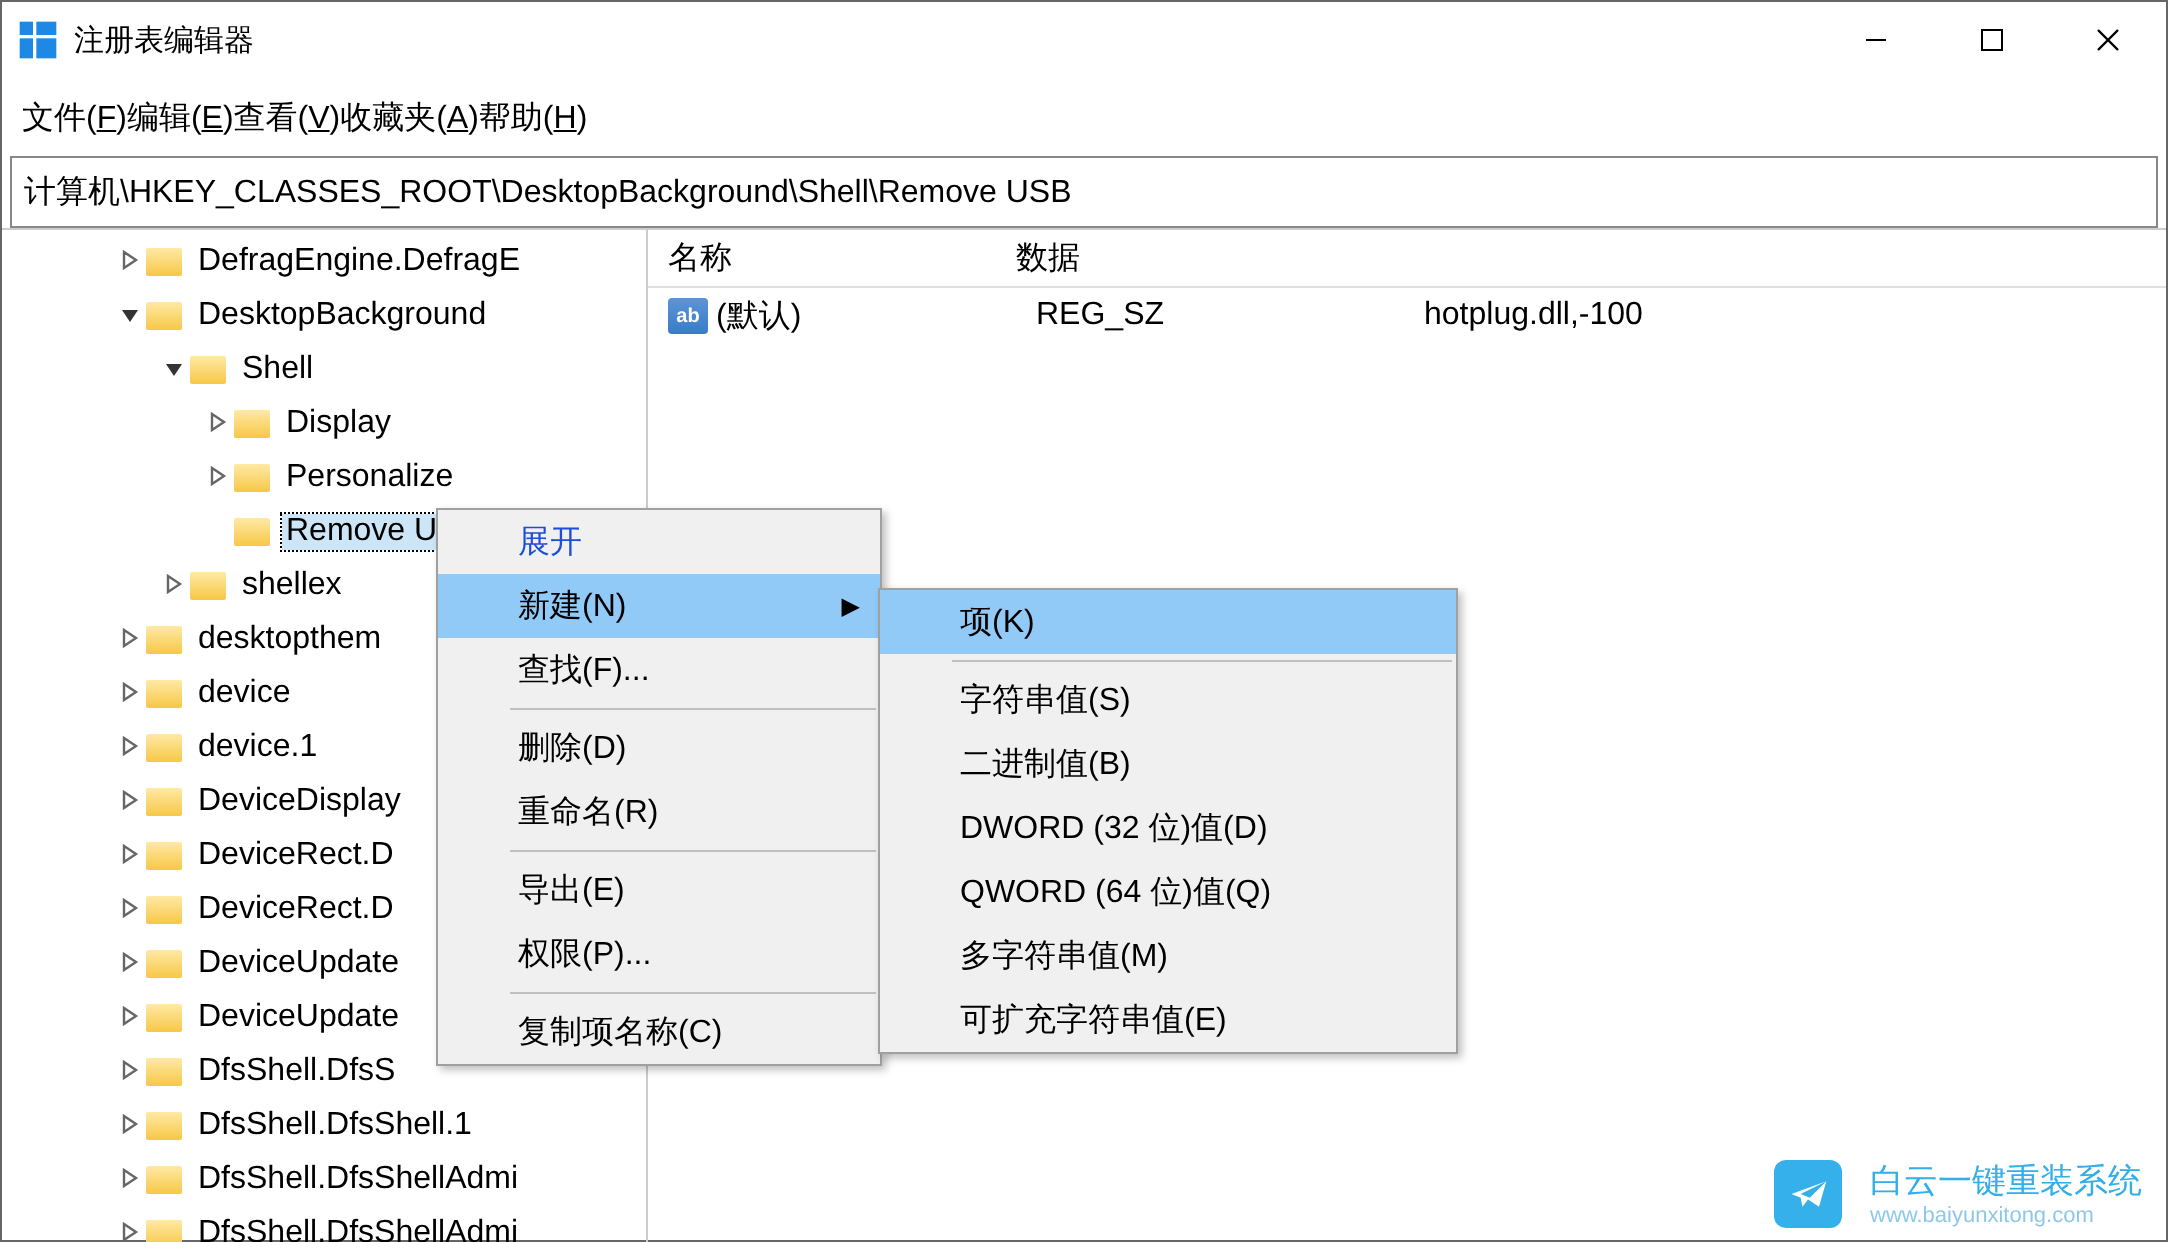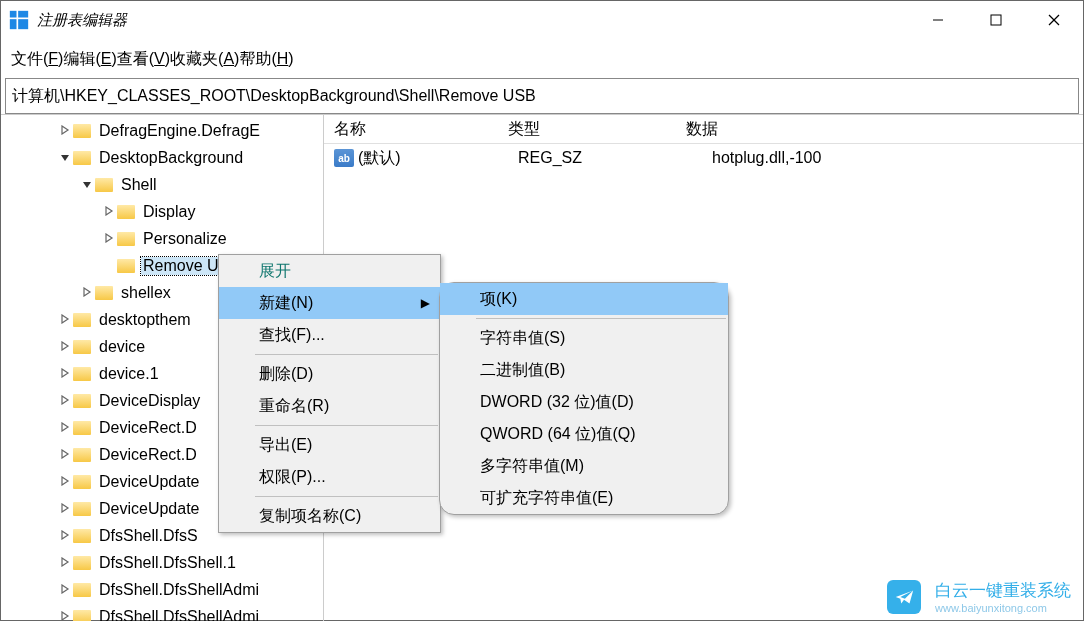--- a/index.html
+++ b/index.html
@@ -1,17 +1,17 @@
 <!DOCTYPE html>
 <html><head>
 <meta charset="utf-8">
 <style>
 body { margin: 0; padding: 0; font-family: "Microsoft YaHei", "Segoe UI", sans-serif; font-size: 15px; background: #fff; color: #000; overflow: hidden; }
 .window { width: 1084px; height: 621px; border: 1px solid #666; box-sizing: border-box; position: relative; background: #fff; }
-.titlebar { height: 38px; display: flex; align-items: center; padding-left: 8px; border-bottom: 1px solid #fff; font-style: italic; }
+.titlebar { height: 38px; display: flex; align-items: center; padding-left: 8px; border-bottom: 1px solid #fff; }
 .titlebar-icon { width: 20px; height: 20px; margin-right: 8px; }
 .title-text { flex: 1; font-size: 15px; }
 .tb-controls { display: flex; }
 .tb-btn { width: 58px; height: 36px; display: flex; align-items: center; justify-content: center; }
 .menubar { height: 30px; display: flex; align-items: center; padding: 4px 10px 4px 10px; font-size: 16px; }
 .menubar span u { text-decoration: underline; }
 .address { height: 30px; margin: 0 4px 0 4px; border: 1px solid #888; padding: 2px 6px; font-size: 16px; display: flex; align-items: center; }
 .content { display: flex; height: calc(100% - 38px - 38px - 36px); border-top: 1px solid #ccc; }
 .tree-pane { width: 322px; border-right: 1px solid #ccc; overflow: hidden; font-size: 16px; padding-top: 2px; position: relative; }
 .list-pane { flex: 1; position: relative; }
@@ -23,23 +23,23 @@
 .row-icon { width: 20px; height: 18px; margin-left: 6px; margin-right: 4px; background: linear-gradient(#5b95d6,#3a7bc8); border-radius: 2px; display: inline-flex; align-items: center; justify-content: center; color:#fff; font-size:10px; font-weight:bold; }
 .tree-item { display: flex; align-items: center; height: 27px; white-space: nowrap; }
 .tree-item.selected .lbl { background: #cde6f7; outline: 1px dotted #000; }
 .exp { width: 16px; text-align: center; color: #555; font-size: 13px; cursor: default; }
 .exp.open { color: #000; }
 .folder { width: 18px; height: 14px; background: linear-gradient(#ffe9a6,#f7c846); border-radius: 1px; margin-right: 6px; flex-shrink: 0; }
 .ind { display: inline-block; flex-shrink: 0; }
 .lbl { padding: 0 2px; }
 .ctx-menu { position: absolute; background: #f0f0f0; border: 1px solid #a0a0a0; box-shadow: 2px 2px 4px rgba(0,0,0,0.25); font-size: 16px; z-index: 10; }
 .ctx-menu.main { top: 253px; left: 217px; width: 221px; }
-.ctx-menu.sub { top: 281px; left: 438px; width: 288px; border-radius: 15px; }
+.ctx-menu.sub { top: 293px; left: 438px; width: 288px; }
 .ctx-item { height: 32px; display: flex; align-items: center; padding-left: 40px; padding-right: 18px; position: relative; }
-.ctx-item.disabled { color: #0f766e; }
+.ctx-item.disabled { color: #1d4ed8; }
 .ctx-item.hl { background: #91c9f7; }
 .ctx-item.hl-sub { background: #91c9f7; }
 .ctx-sep { height: 1px; background: #c0c0c0; margin: 3px 2px 3px 36px; }
 .ctx-arrow { position: absolute; right: 10px; font-size: 12px; }
 .watermark { position: absolute; right: 12px; bottom: 6px; font-size: 17px; color: #32aee8; display: flex; align-items: center; gap: 14px; }
 .watermark .wm-icon { width: 34px; height: 34px; background: #35b0ea; border-radius: 6px; display:flex; align-items:center; justify-content:center; }
 .watermark .sub { font-size: 11px; color: #8ec8e8; display:block; }
 </style>
 </head>
 <body>
@@ -235,21 +235,20 @@
           <span class="exp"><svg width="10" height="10">
               <path d="M2 1 L8 5 L2 9 Z" fill="none" stroke="#666" stroke-width="1.2"></path>
             </svg></span>
           <span class="folder"></span>
           <span class="lbl">DfsShell.DfsShellAdmi</span>
         </div>
       </div>
     <div class="list-pane">
       <div class="list-header">
         <div class="col-name">名称</div>
-        <div class="col-type">类型</div>
         <div class="col-data">数据</div>
       </div>
       <div id="rows">
           <div class="list-row">
             <div class="col-name" style="display:flex;align-items:center;padding-left:4px;">
               <span class="row-icon">ab</span>
               <span>(默认)</span>
             </div>
             <div class="col-type">REG_SZ</div>
             <div class="col-data">hotplug.dll,-100</div>

